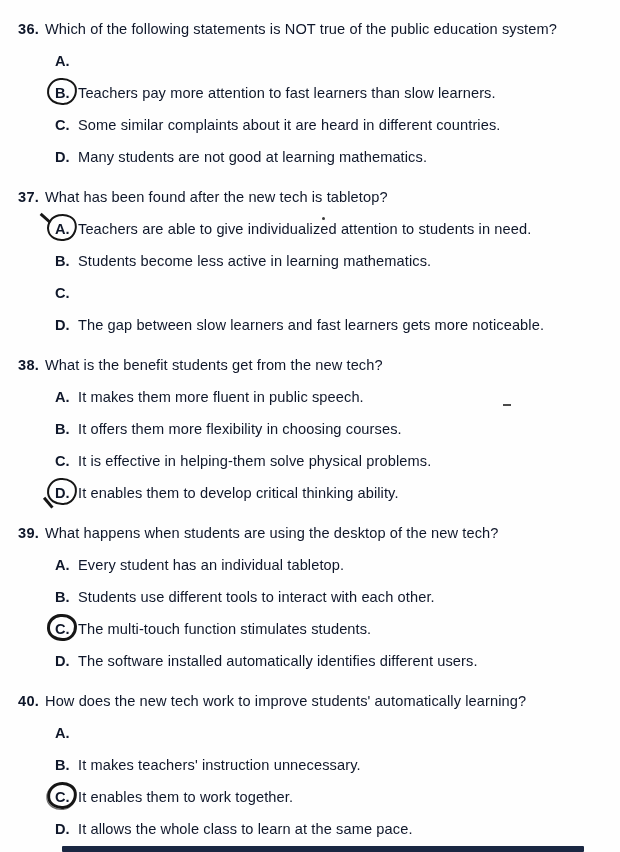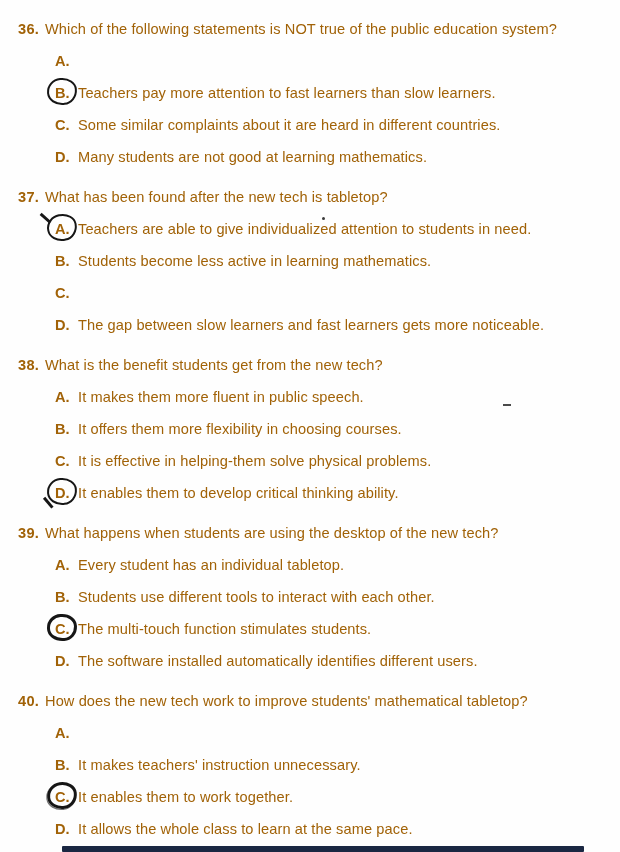--- a/index.html
+++ b/index.html
@@ -6,21 +6,21 @@
   html, body { background: #ffffff; }
   body { width: 620px; }
 
   .page {
     position: relative;
     width: 620px;
     height: 852px;
     background: #fefefe;
     font-family: "Liberation Sans", "DejaVu Sans", sans-serif;
     font-size: 14.6px;
-    color: #a16207;
+    color: #0f172a;
     overflow: hidden;
     padding-top: 13px;
   }
 
   .question { margin-bottom: 8px; }
 
   .row {
     height: 32px;
     display: flex;
     align-items: center;
@@ -267,21 +267,21 @@
       <span class="ltxt">D.</span>
     </span>
     <span class="otext">The software installed automatically identifies different users.</span>
   </div>
 </div>
   </section>
 
   <section class="question">
     <div class="row stem-row">
       <span class="qnum">40.</span>
-      <span class="qtext">How does the new tech work to improve students' mathematical tabletop?</span>
+      <span class="qtext">How does the new tech work to improve students' automatically learning?</span>
     </div>
     <div class="opts">
   <div class="row opt-row">
     <span class="letter">
       
       <span class="ltxt">A.</span>
     </span>
   </div>
 
   <div class="row opt-row">

